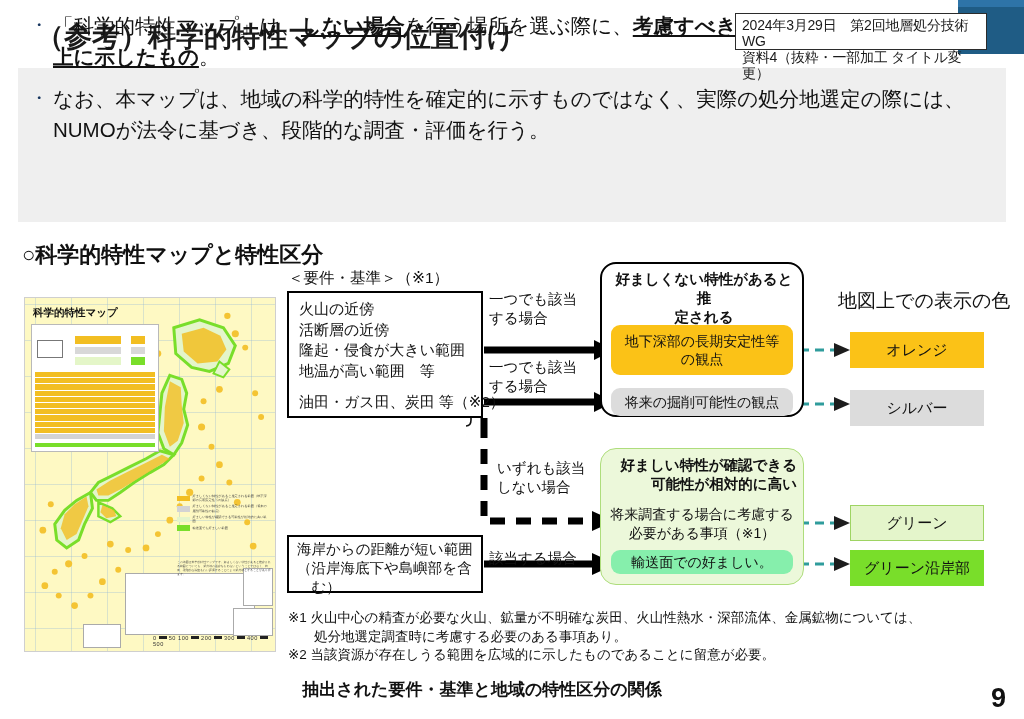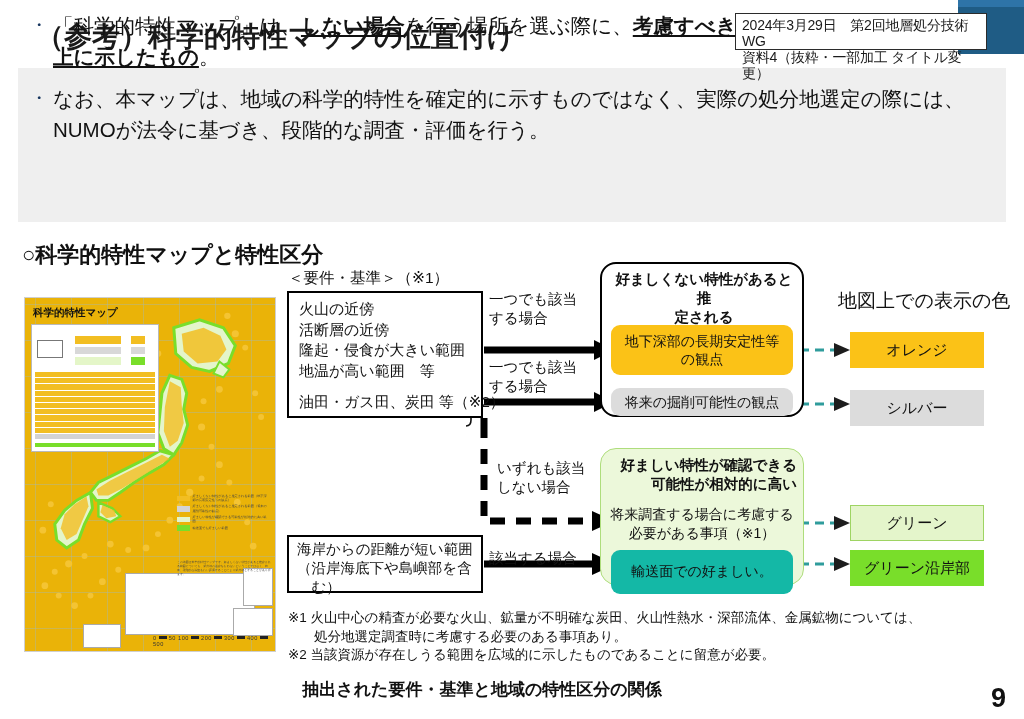--- a/index.html
+++ b/index.html
@@ -58,21 +58,21 @@
 
   
   .section-heading {
     position:absolute; left:22px; top:240px;
     font-size:22px; font-weight:bold; color:#111;
   }
 
   
   .map-frame {
     position:absolute; left:24px; top:297px; width:252px; height:355px;
-    background:#eab308; border:1px solid #cfcfcf; overflow:hidden;
+    background:#fef9c3; border:1px solid #cfcfcf; overflow:hidden;
   }
   .map-title {
     position:absolute; left:8px; top:8px;
     font-size:10.5px; font-weight:bold; color:#111; z-index:5;
   }
   .map-grid {
     position:absolute; inset:0;
     background-image:
       linear-gradient(to right, rgba(150,185,215,0.35) 1px, transparent 1px),
       linear-gradient(to bottom, rgba(150,185,215,0.35) 1px, transparent 1px);
@@ -179,21 +179,21 @@
   }
   .group-fav .gtitle {
     position:absolute; left:8px; top:7px; width:188px;
     text-align:right; font-weight:bold; font-size:14.5px; line-height:19px; color:#111;
   }
   #txt-green {
     position:absolute; left:608px; top:505px; width:188px;
     text-align:center; font-size:14px; line-height:19px; color:#111;
   }
   #pill-greencoast {
-    left:611px; top:550px; width:182px; height:44px; background:#14b8a6;font-family:Liberation Mono, monospace;
+    left:611px; top:550px; width:182px; height:24px; background:#86efac;
   }
 
   .legend-title {
     position:absolute; left:838px; top:288px;
     font-size:19px; color:#111;
   }
   .color-chip {
     position:absolute; width:134px; height:36px;
     display:flex; align-items:center; justify-content:center;
     font-size:15px; color:#111;

